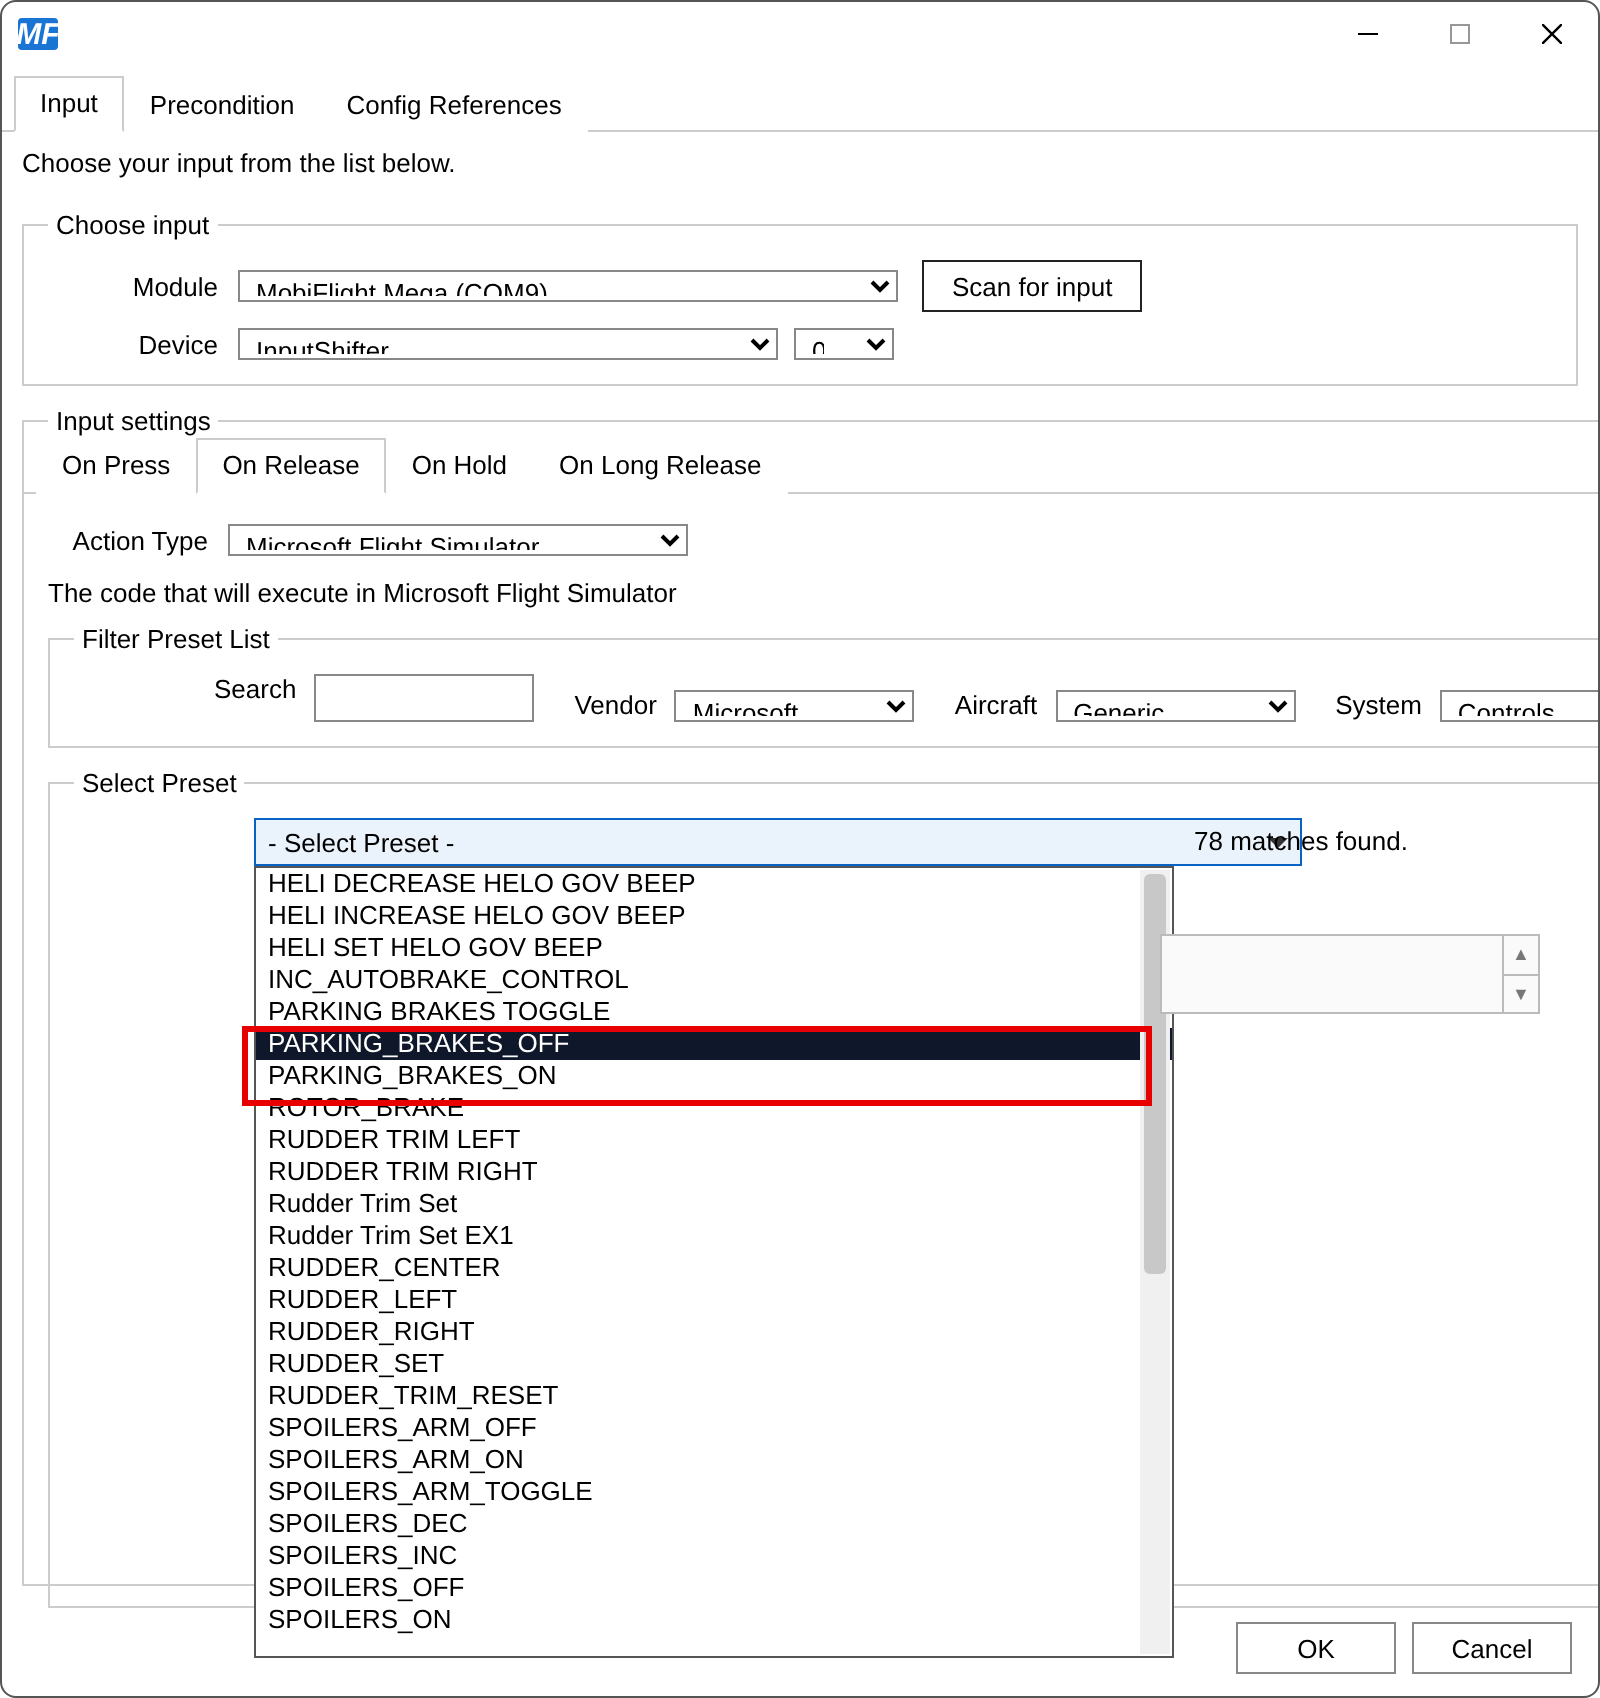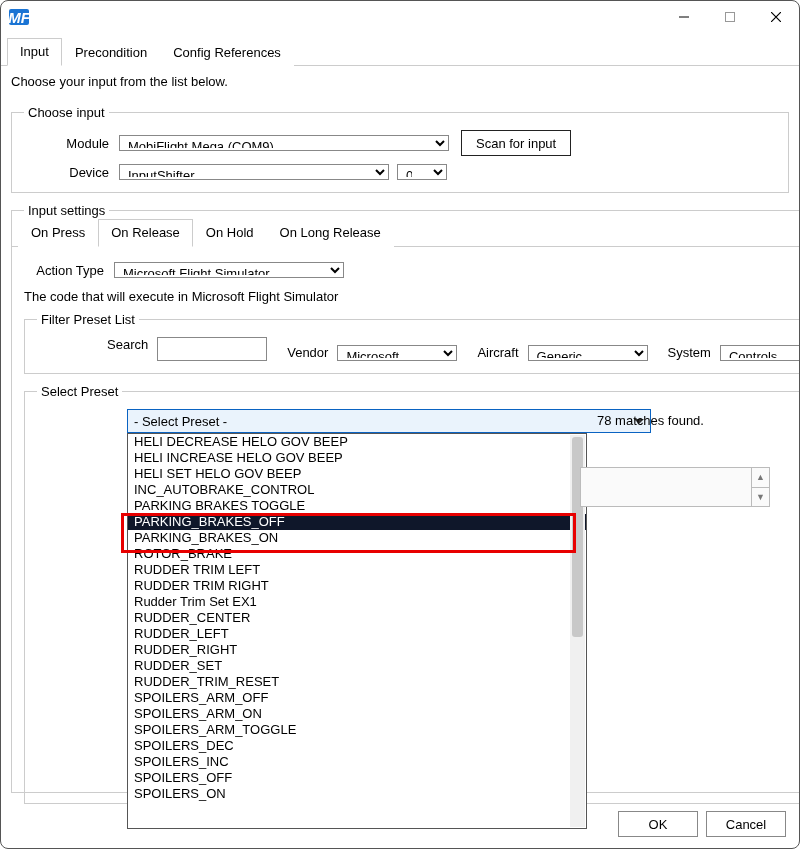--- a/index.html
+++ b/index.html
@@ -186,20 +186,21 @@
           <div class="preset-item">HELI DECREASE HELO GOV BEEP</div>
           <div class="preset-item">HELI INCREASE HELO GOV BEEP</div>
           <div class="preset-item">HELI SET HELO GOV BEEP</div>
           <div class="preset-item">INC_AUTOBRAKE_CONTROL</div>
           <div class="preset-item">PARKING BRAKES TOGGLE</div>
           <div class="preset-item sel">PARKING_BRAKES_OFF</div>
           <div class="preset-item">PARKING_BRAKES_ON</div>
           <div class="preset-item">ROTOR_BRAKE</div>
           <div class="preset-item">RUDDER TRIM LEFT</div>
           <div class="preset-item">RUDDER TRIM RIGHT</div>
+          <div class="preset-item">Rudder Trim Set</div>
           <div class="preset-item">Rudder Trim Set EX1</div>
           <div class="preset-item">RUDDER_CENTER</div>
           <div class="preset-item">RUDDER_LEFT</div>
           <div class="preset-item">RUDDER_RIGHT</div>
           <div class="preset-item">RUDDER_SET</div>
           <div class="preset-item">RUDDER_TRIM_RESET</div>
           <div class="preset-item">SPOILERS_ARM_OFF</div>
           <div class="preset-item">SPOILERS_ARM_ON</div>
           <div class="preset-item">SPOILERS_ARM_TOGGLE</div>
           <div class="preset-item">SPOILERS_DEC</div>

